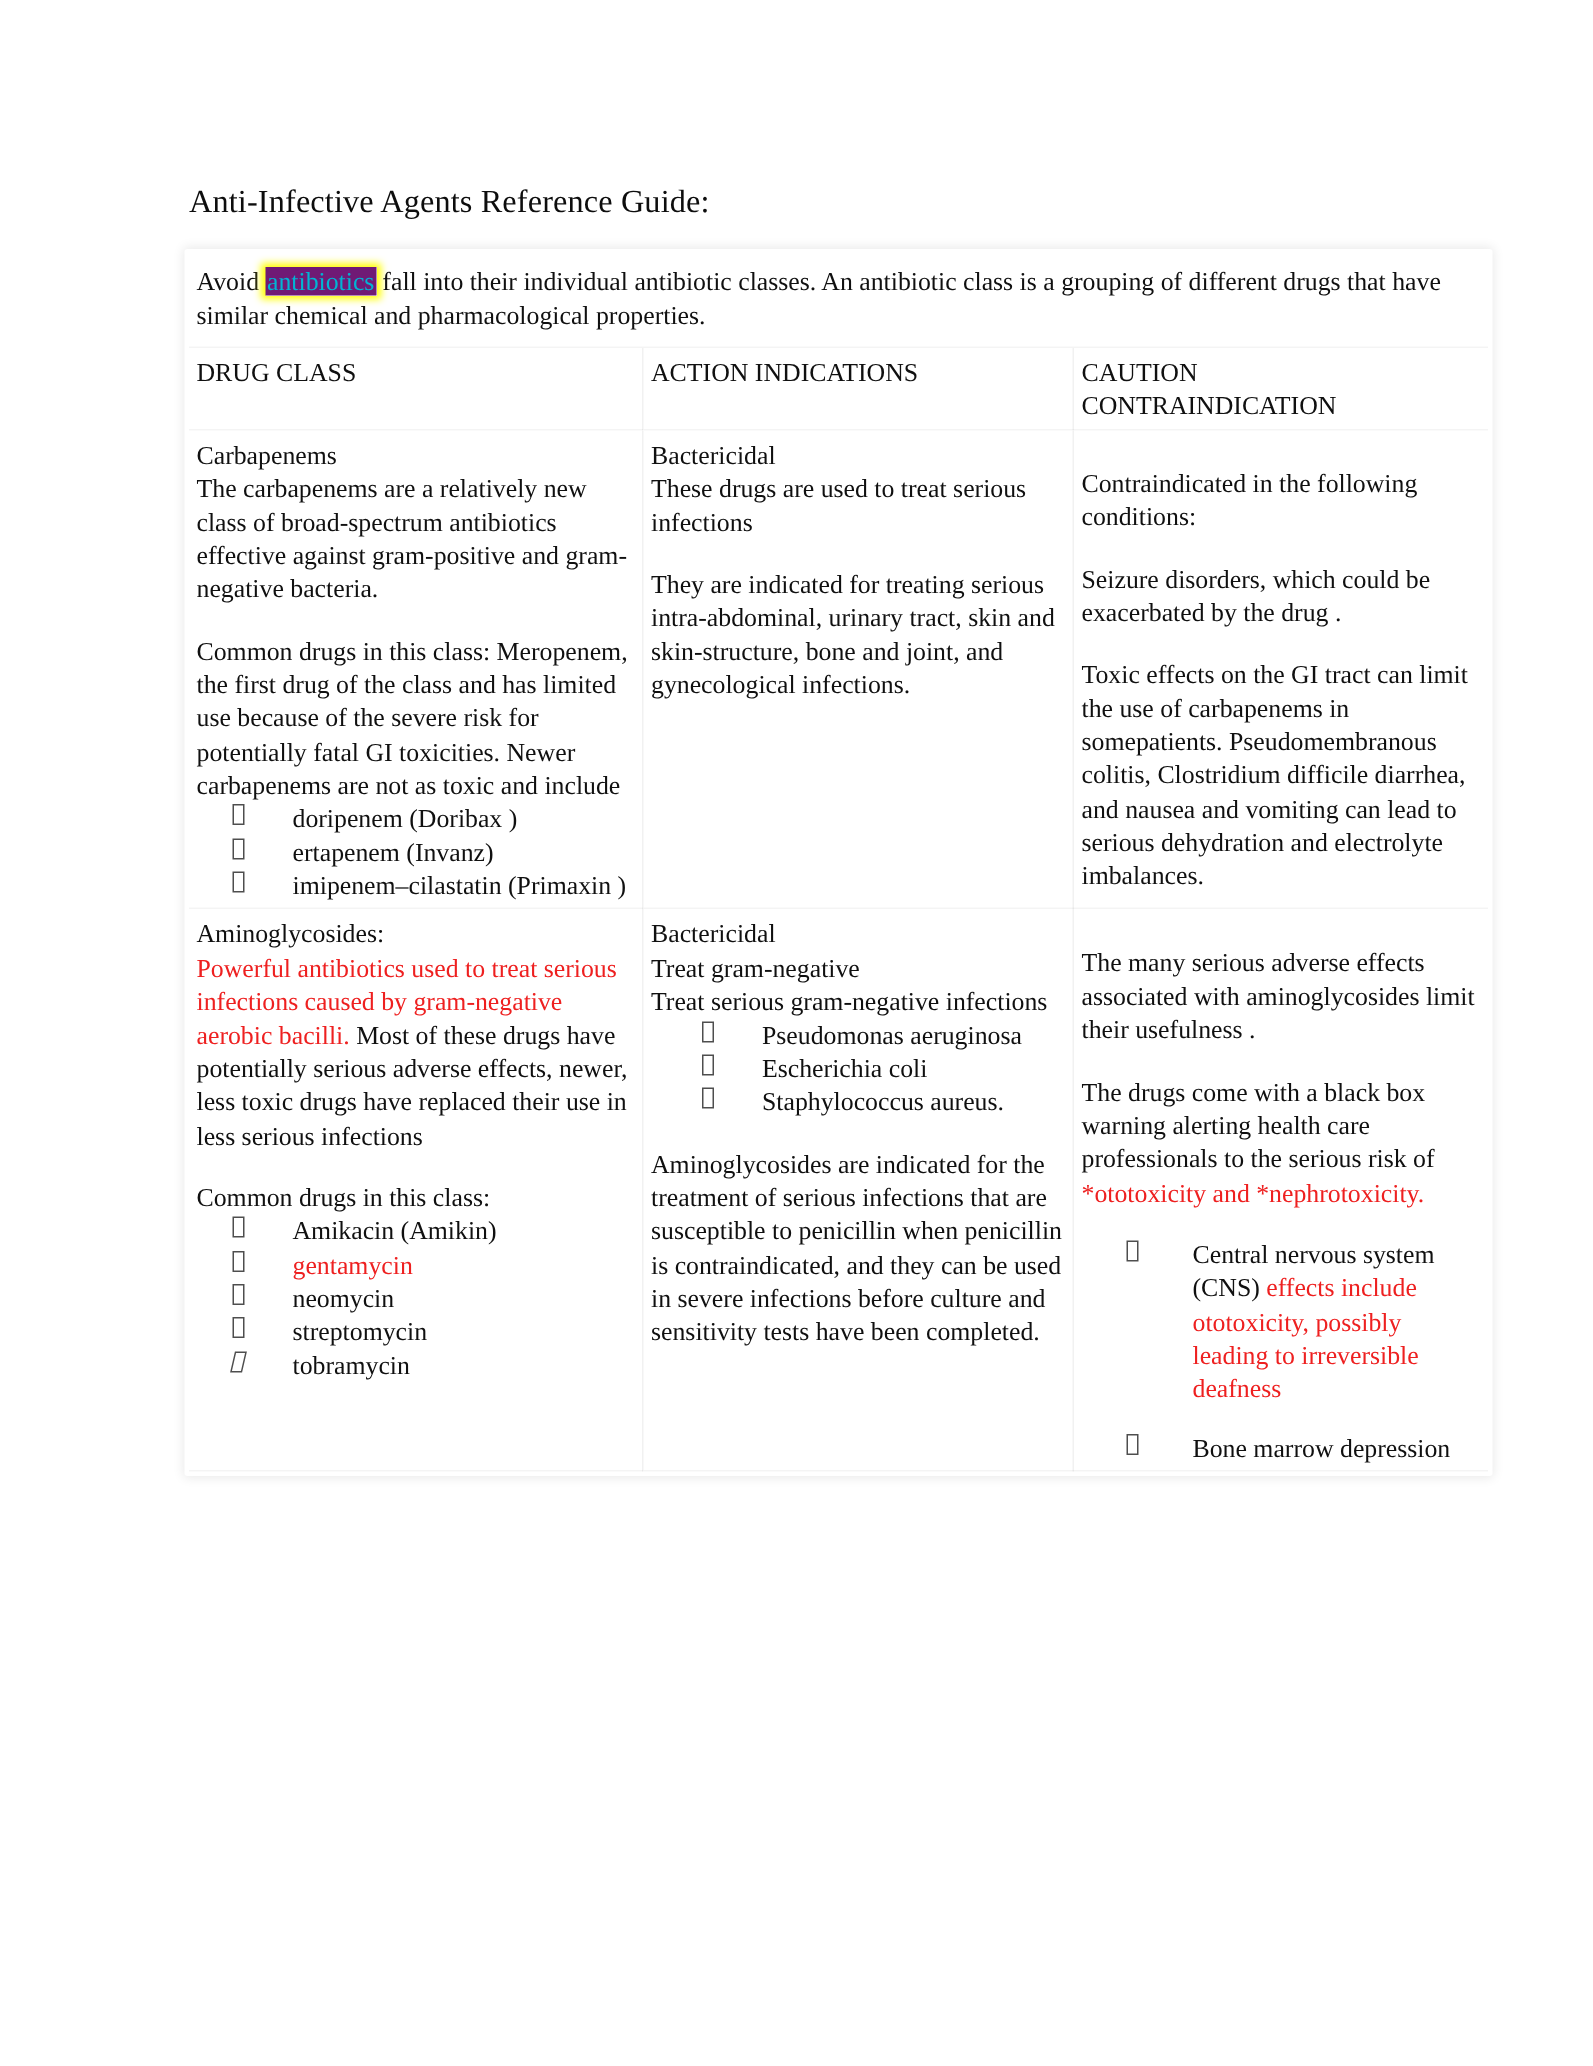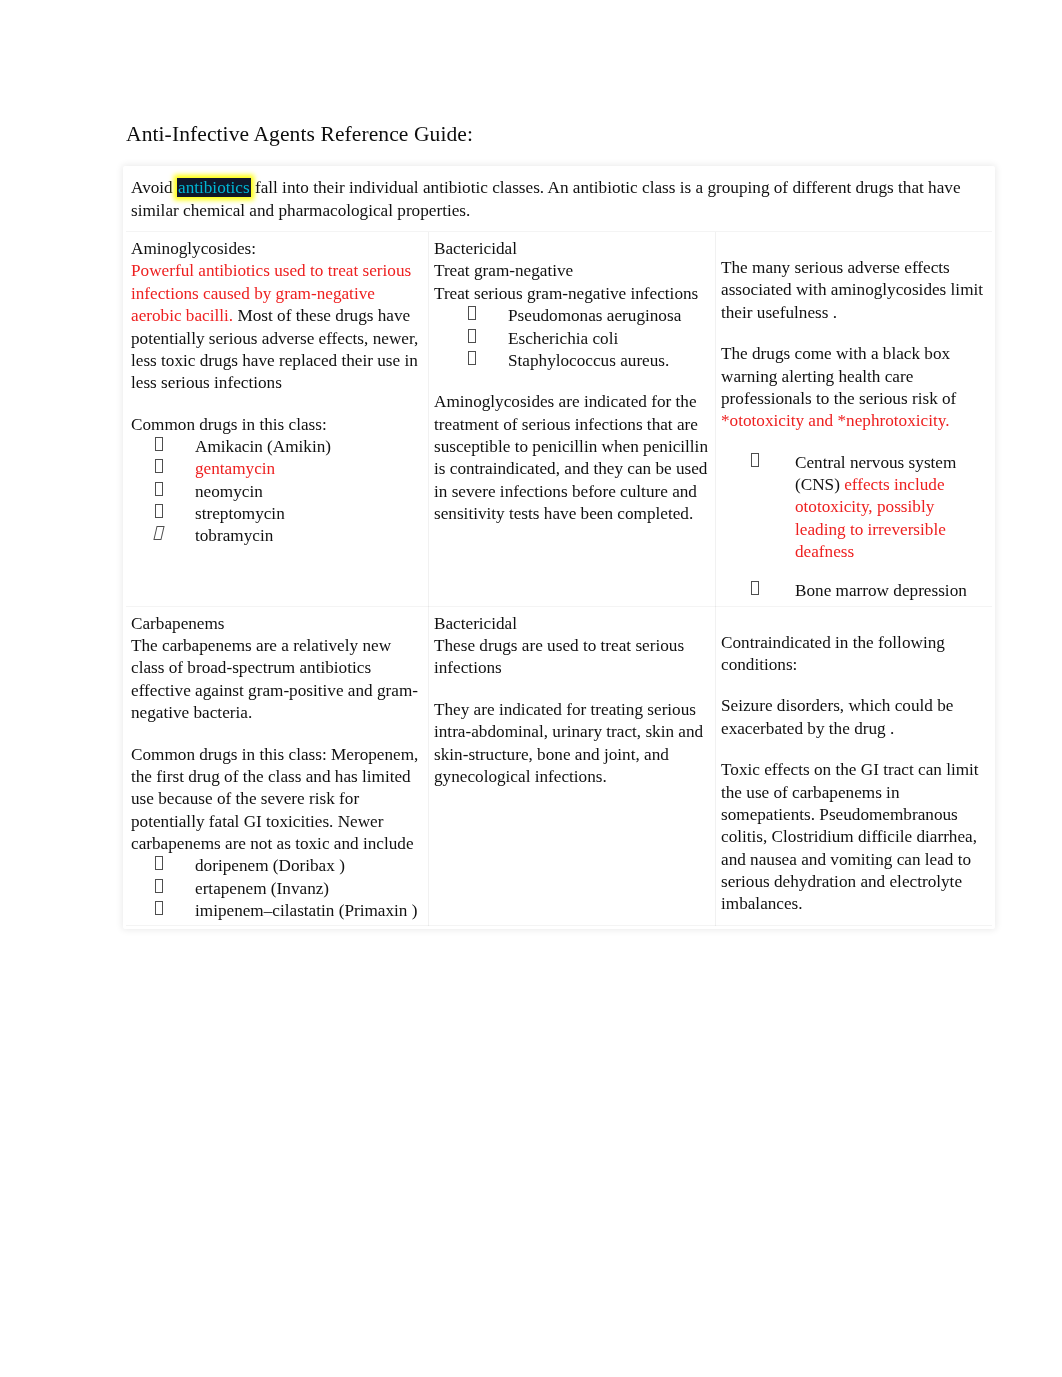--- a/index.html
+++ b/index.html
@@ -82,21 +82,21 @@
   }
   .ref-table { position: relative; z-index: 1; }
 
   .intro-cell {
     padding: 8px 7px 10px 5px !important;
     font-size: 17.2px;
     line-height: 1.32;
   }
 
   .hl {
-    background: #0f172a;
+    background: #701a75;
     color: #00b5d4;
     padding: 0 1px;
     box-shadow: 0 0 5px 3px #ffff00;
   }
 
   .red { color: #ee2020; }
 
   .hdr { font-size: 17.6px; line-height: 1.33; }
 
   p.b { margin: 0; }
@@ -148,20 +148,60 @@
             <col class="c3">
           </colgroup>
       <tbody>
 
         <tr>
           <td colspan="3" class="intro-cell">
             <p class="b"><span>Avoid </span><span class="hl">antibiotics</span><span> fall into their individual antibiotic classes. An antibiotic class is a grouping of different drugs that have similar chemical and pharmacological properties.</span></p>
           </td>
         </tr>
 
+        <tr>
+          <td class="hdr">
+            <p class="b">DRUG CLASS</p>
+            <div class="blank-line"></div>
+          </td>
+          <td class="hdr">
+            <p class="b">ACTION INDICATIONS</p>
+          </td>
+          <td class="hdr">
+            <p class="b">CAUTION</p>
+            <p class="b">CONTRAINDICATION</p>
+          </td>
+        </tr>
+
+        <tr>
+
+          <td>
+            <p class="b">Carbapenems</p>
+            <p class="gap">The carbapenems are a relatively new class of broad-spectrum antibiotics effective against gram-positive and gram-negative bacteria.</p>
+            <p class="b">Common drugs in this class: Meropenem, the first drug of the class and has limited use because of the severe risk for potentially fatal GI toxicities. Newer carbapenems are not as toxic and include</p>
+            <ul class="tofu deep">
+              <li><span class="bullet"></span><span>doripenem (Doribax )</span></li>
+              <li><span class="bullet"></span><span>ertapenem (Invanz)</span></li>
+              <li><span class="bullet"></span><span> imipenem–cilastatin (Primaxin )</span></li>
+            </ul>
+          </td>
+
+          <td>
+            <p class="b">Bactericidal</p>
+            <p class="gap">These drugs are used to treat serious infections</p>
+            <p class="b">They are indicated for treating serious intra-abdominal, urinary tract, skin and skin-structure, bone and joint, and gynecological infections.</p>
+          </td>
+
+          <td>
+            <div class="blank-line"></div>
+            <p class="gap">Contraindicated in the following conditions:</p>
+            <p class="gap">Seizure disorders, which could be exacerbated by the drug .</p>
+            <p class="b">Toxic effects on the GI tract can limit the use of carbapenems in somepatients. Pseudomembranous colitis, Clostridium difficile diarrhea, and nausea and vomiting can lead to serious dehydration and electrolyte imbalances.</p>
+          </td>
+        </tr>
 
         <tr>
 
           <td>
             <p class="b">Aminoglycosides:</p>
             <p class="gap"><span class="red">Powerful antibiotics used to treat serious infections caused by gram-negative aerobic bacilli.</span><span> Most of these drugs have potentially serious adverse effects, newer, less toxic drugs have replaced their use in less serious infections</span></p>
             <p class="b">Common drugs in this class:</p>
             <ul class="tofu deep">
               <li><span class="bullet"></span><span>Amikacin (Amikin)</span></li>
               <li><span class="bullet"></span><span class="red">gentamycin</span></li>
@@ -188,46 +228,19 @@
             <div class="blank-line"></div>
             <p class="gap">The many serious adverse effects associated with aminoglycosides limit their usefulness  .</p>
             <p class="gap"><span>The drugs come with a black box warning alerting health care professionals to the serious risk of </span><span class="red">*ototoxicity and *nephrotoxicity.</span></p>
             <ul class="tofu col3">
               <li><span class="bullet"></span><span>Central nervous system (CNS) </span><span class="red">effects include ototoxicity, possibly leading to irreversible deafness</span></li>
               <li><span class="bullet"></span><span>Bone marrow depression</span></li>
             </ul>
           </td>
         </tr>
 
-        <tr>
-
-          <td>
-            <p class="b">Carbapenems</p>
-            <p class="gap">The carbapenems are a relatively new class of broad-spectrum antibiotics effective against gram-positive and gram-negative bacteria.</p>
-            <p class="b">Common drugs in this class: Meropenem, the first drug of the class and has limited use because of the severe risk for potentially fatal GI toxicities. Newer carbapenems are not as toxic and include</p>
-            <ul class="tofu deep">
-              <li><span class="bullet"></span><span>doripenem (Doribax )</span></li>
-              <li><span class="bullet"></span><span>ertapenem (Invanz)</span></li>
-              <li><span class="bullet"></span><span> imipenem–cilastatin (Primaxin )</span></li>
-            </ul>
-          </td>
-
-          <td>
-            <p class="b">Bactericidal</p>
-            <p class="gap">These drugs are used to treat serious infections</p>
-            <p class="b">They are indicated for treating serious intra-abdominal, urinary tract, skin and skin-structure, bone and joint, and gynecological infections.</p>
-          </td>
-
-          <td>
-            <div class="blank-line"></div>
-            <p class="gap">Contraindicated in the following conditions:</p>
-            <p class="gap">Seizure disorders, which could be exacerbated by the drug .</p>
-            <p class="b">Toxic effects on the GI tract can limit the use of carbapenems in somepatients. Pseudomembranous colitis, Clostridium difficile diarrhea, and nausea and vomiting can lead to serious dehydration and electrolyte imbalances.</p>
-          </td>
-        </tr>
-
 
       </tbody>
     </table>
     </div>
 
   </div>
 </div>
 
 </body></html>

